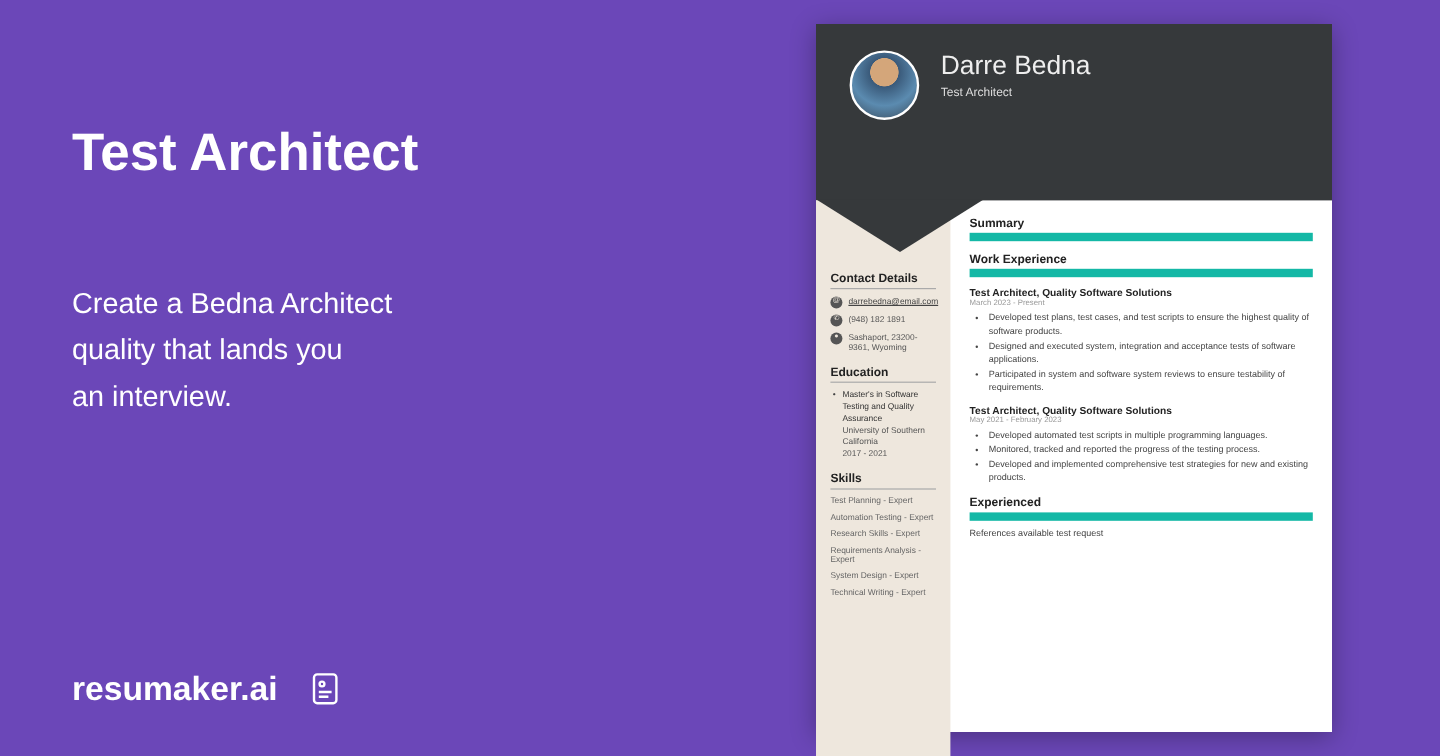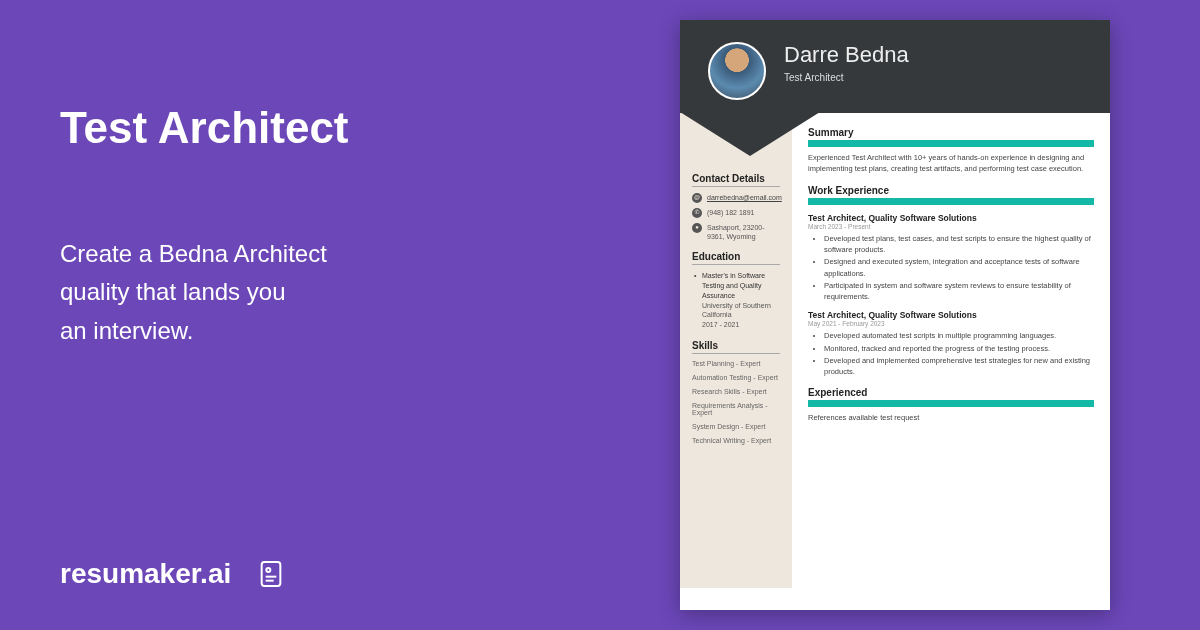--- a/index.html
+++ b/index.html
@@ -51,21 +51,21 @@
   height: 590px;
   background: #fff;
   box-shadow: 0 4px 20px rgba(0,0,0,0.3);
   position: relative;
   font-size: 8px;
   color: #333;
 }
 .resume-header {
   background: #36393b;
   color: #fff;
-  height: 93px;
+  height: 147px;
   display: flex;
   align-items: flex-start;
   padding: 22px 20px 0 20px;
   gap: 18px;
   position: relative;
 }
 .avatar {
   width: 58px;
   height: 58px;
   border-radius: 50%;
@@ -212,21 +212,20 @@
         <div class="skill">Test Planning - Expert</div>
         <div class="skill">Automation Testing - Expert</div>
         <div class="skill">Research Skills - Expert</div>
         <div class="skill">Requirements Analysis - Expert</div>
         <div class="skill">System Design - Expert</div>
         <div class="skill">Technical Writing - Expert</div>
       </div>
 
       <div class="main">
         <div class="sec-title">Summary</div>
-        <div class="summary-text">Experienced Test Architect with 10+ years of hands-on experience in designing and implementing test plans, creating test artifacts, and performing test case execution.</div>
 
         <div class="sec-title">Work Experience</div>
 
         <div class="job">
           <div class="job-title">Test Architect, Quality Software Solutions</div>
           <div class="job-date">March 2023 - Present</div>
           <ul>
             <li>Developed test plans, test cases, and test scripts to ensure the highest quality of software products.</li>
             <li>Designed and executed system, integration and acceptance tests of software applications.</li>
             <li>Participated in system and software system reviews to ensure testability of requirements.</li>

